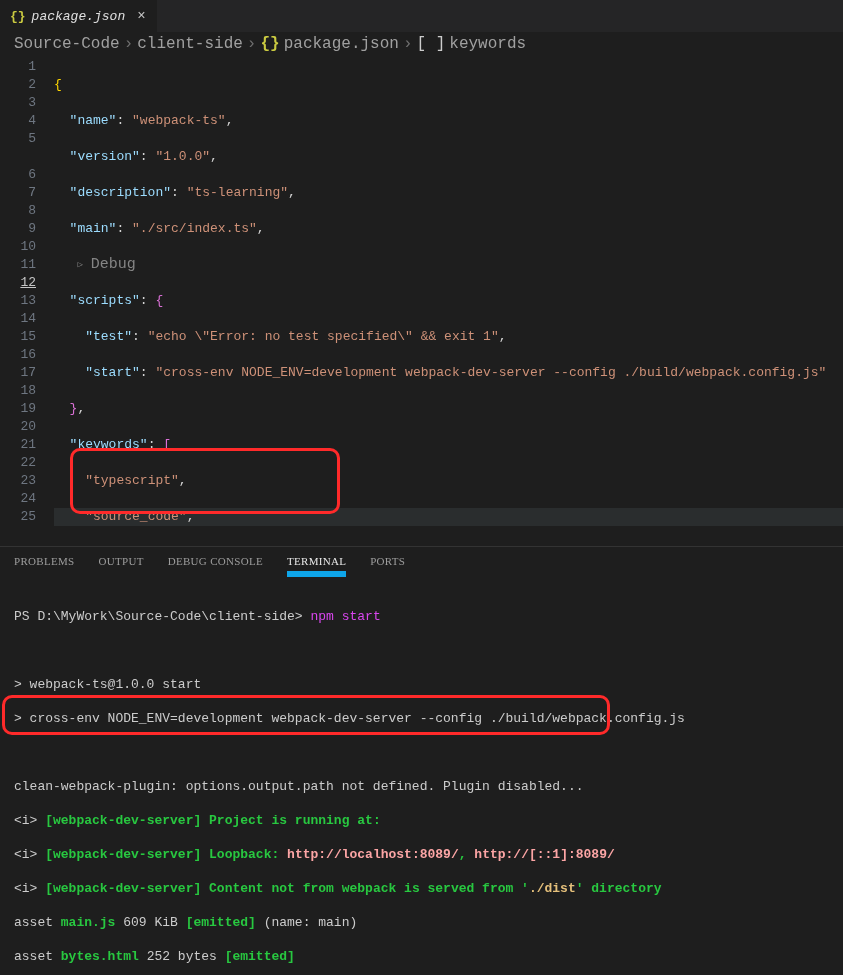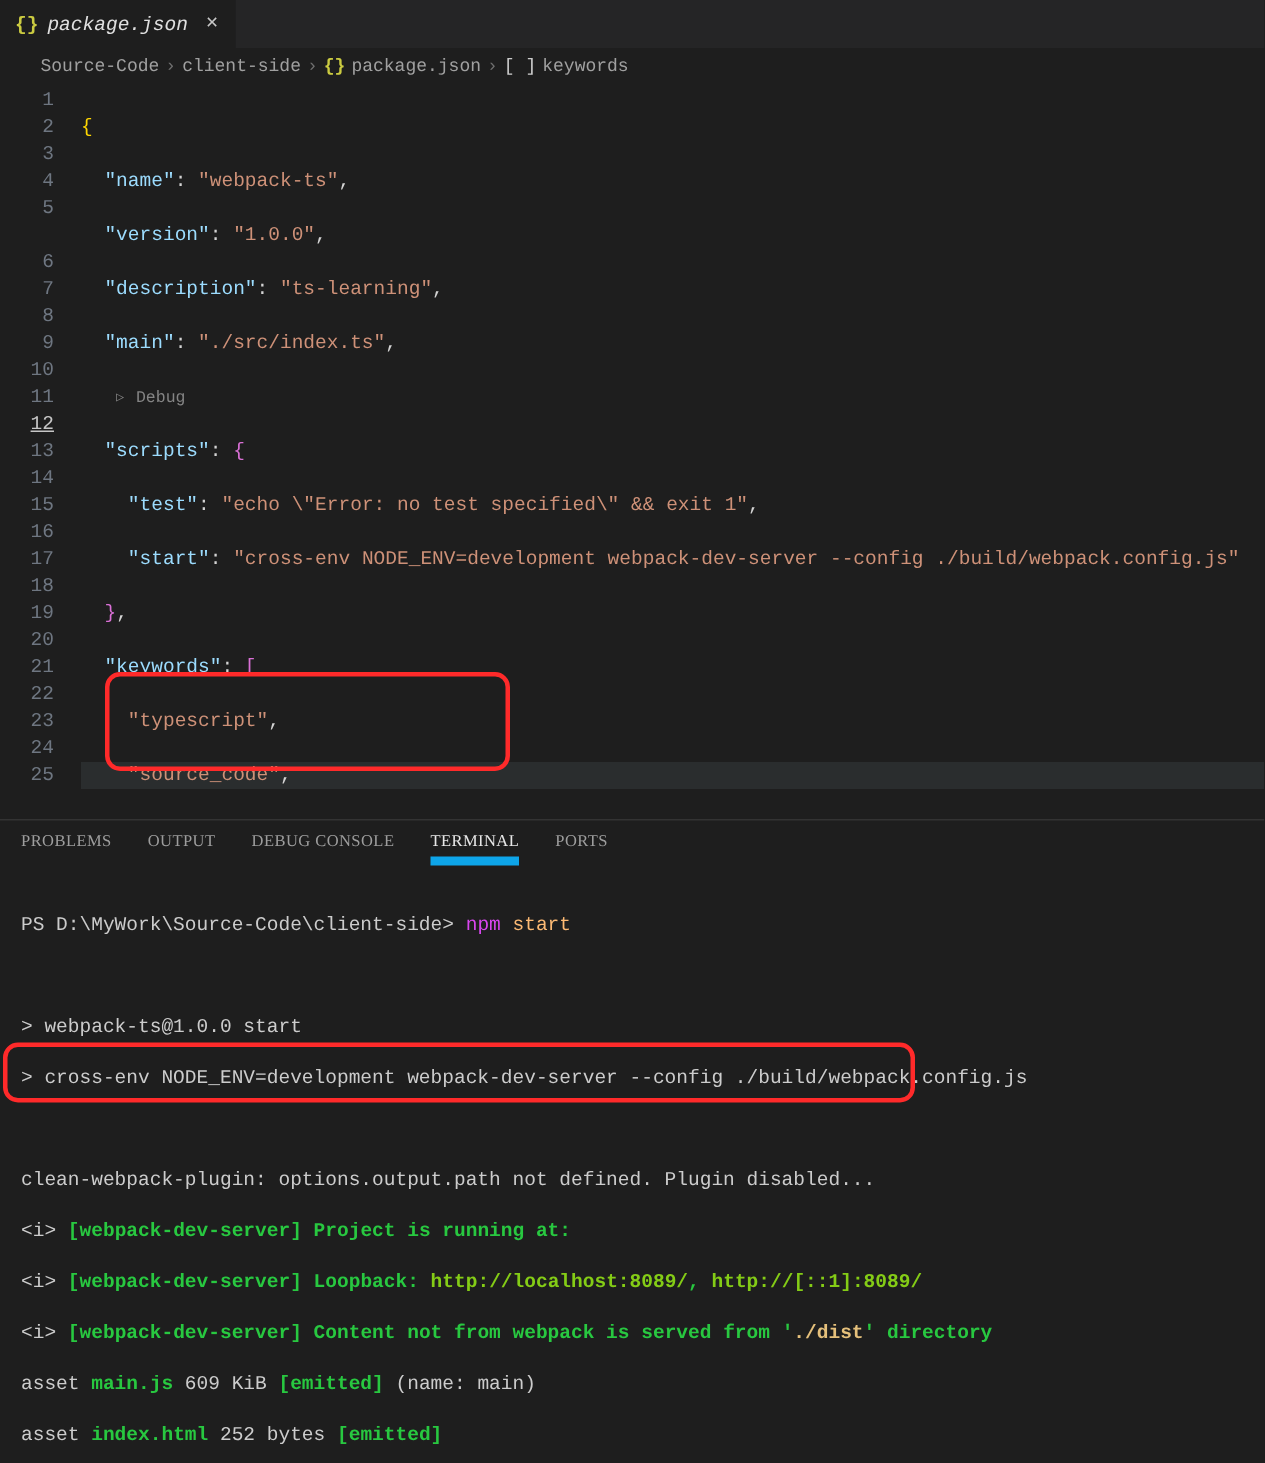--- a/index.html
+++ b/index.html
@@ -29,26 +29,25 @@
     font-size: 13px;
   }
   .tab-icon { color: #cbcb41; font-weight: bold; }
   .tab-label { color: #e0e0e0; font-style: italic; }
   .tab-close { color: #c7c7c7; margin-left: 6px; cursor: pointer; font-size: 14px; }
   
   .breadcrumb {
     display: flex;
     align-items: center;
     padding: 4px 14px;
-    font-size: 12px;
+    font-size: 16px;
     color: #a0a0a0;
     gap: 4px;
     background: #1e1e1e;
     height: 24px;
-    margin-left: 13px;
   }
   .breadcrumb .chev { color: #6f6f6f; }
   .json-icon { color: #cbcb41; font-weight: bold; }
   .arr-icon { color: #cccccc; }
   
   .editor {
     display: flex;
     background: #1e1e1e;
     height: 490px;
     overflow: hidden;
@@ -72,21 +71,21 @@
     white-space: pre;
   }
   .code-line { height: 18px; position: relative; }
   .code-line.active { background: #2a2d2e; }
   
   .p { color: #ffd700; }      
   .p2 { color: #da70d6; }     
   .k { color: #9cdcfe; }      
   .s { color: #ce9178; }      
   .c { color: #d4d4d4; }      
-  .dbg { color: #848484; font-size: 11px; font-family: Liberation Mono, monospace; }
+  .dbg { color: #848484; font-size: 15px; font-family: Liberation Mono, monospace; }
   .dbg-tri { color: #848484; font-size: 9px; display:inline-block; transform: translateY(-1px); }
   
   .hl-box {
     position: absolute;
     border: 3px solid #ff2a2a;
     border-radius: 10px;
     pointer-events: none;
   }
   
   .panel {
@@ -107,23 +106,23 @@
     padding: 10px 14px 6px 14px;
     font-size: 13px;
     line-height: 17px;
     white-space: pre;
     color: #cccccc;
     position: relative;
   }
   .t-prompt { color: #cccccc; }
   .t-cmd-yellow { color: #d946ef; }
   .t-green { color: #28c840; }
-  .t-cyan { color: #84cc16; }
+  .t-cyan { color: #fca5a5; }
   .t-yellow { color: #e5c07b; }
-  .t-white { color: #fdba74; }
+  .t-white { color: #d946ef; }
   .t-bold { font-weight: bold; }
 </style>
 </head>
 <body>
 
 <div class="tab-bar">
   <div class="tab">
     <span class="tab-icon">{}</span>
     <span class="tab-label">package.json</span>
     <span class="tab-close">×</span>
@@ -214,21 +213,21 @@
 <div><span class="t-prompt">PS D:\MyWork\Source-Code\client-side&gt; </span><span class="t-cmd-yellow">npm </span><span class="t-white">start</span></div>
 <div>&nbsp;</div>
 <div>&gt; webpack-ts@1.0.0 start</div>
 <div>&gt; cross-env NODE_ENV=development webpack-dev-server --config ./build/webpack.config.js</div>
 <div>&nbsp;</div>
 <div>clean-webpack-plugin: options.output.path not defined. Plugin disabled...</div>
 <div><span>&lt;i&gt; </span><span class="t-green t-bold">[webpack-dev-server]</span><span class="t-green t-bold"> Project is running at:</span></div>
 <div><span>&lt;i&gt; </span><span class="t-green t-bold">[webpack-dev-server]</span><span class="t-green t-bold"> Loopback: </span><span class="t-cyan t-bold">http://localhost:8089/</span><span class="t-green t-bold">, </span><span class="t-cyan t-bold">http://[::1]:8089/</span></div>
 <div><span>&lt;i&gt; </span><span class="t-green t-bold">[webpack-dev-server]</span><span class="t-green t-bold"> Content not from webpack is served from '</span><span class="t-yellow t-bold">./dist</span><span class="t-green t-bold">' directory</span></div>
 <div><span>asset </span><span class="t-green t-bold">main.js</span><span> 609 KiB </span><span class="t-green t-bold">[emitted]</span><span> (name: main)</span></div>
-<div><span>asset </span><span class="t-green t-bold">index.html</span><span> 252 bytes </span><span class="t-green t-bold">[emitted]</span></div>
+<div><span>asset </span><span class="t-green t-bold">bytes.html</span><span> 252 bytes </span><span class="t-green t-bold">[emitted]</span></div>
 
 
 
 
 
 
 
 
 
 

